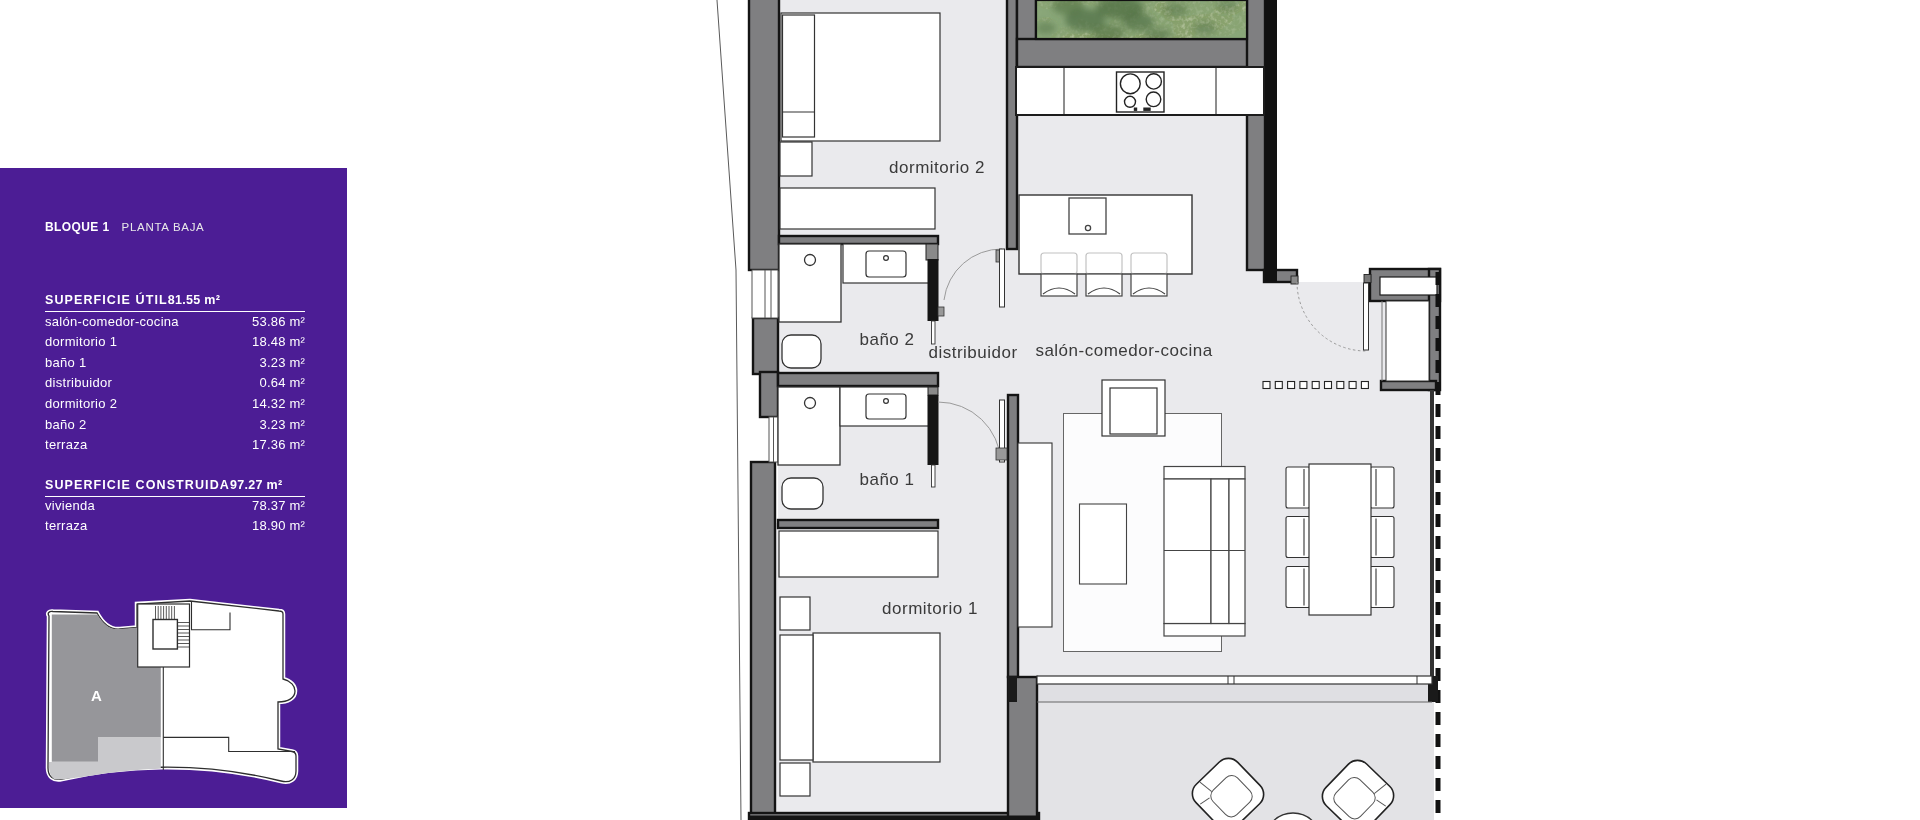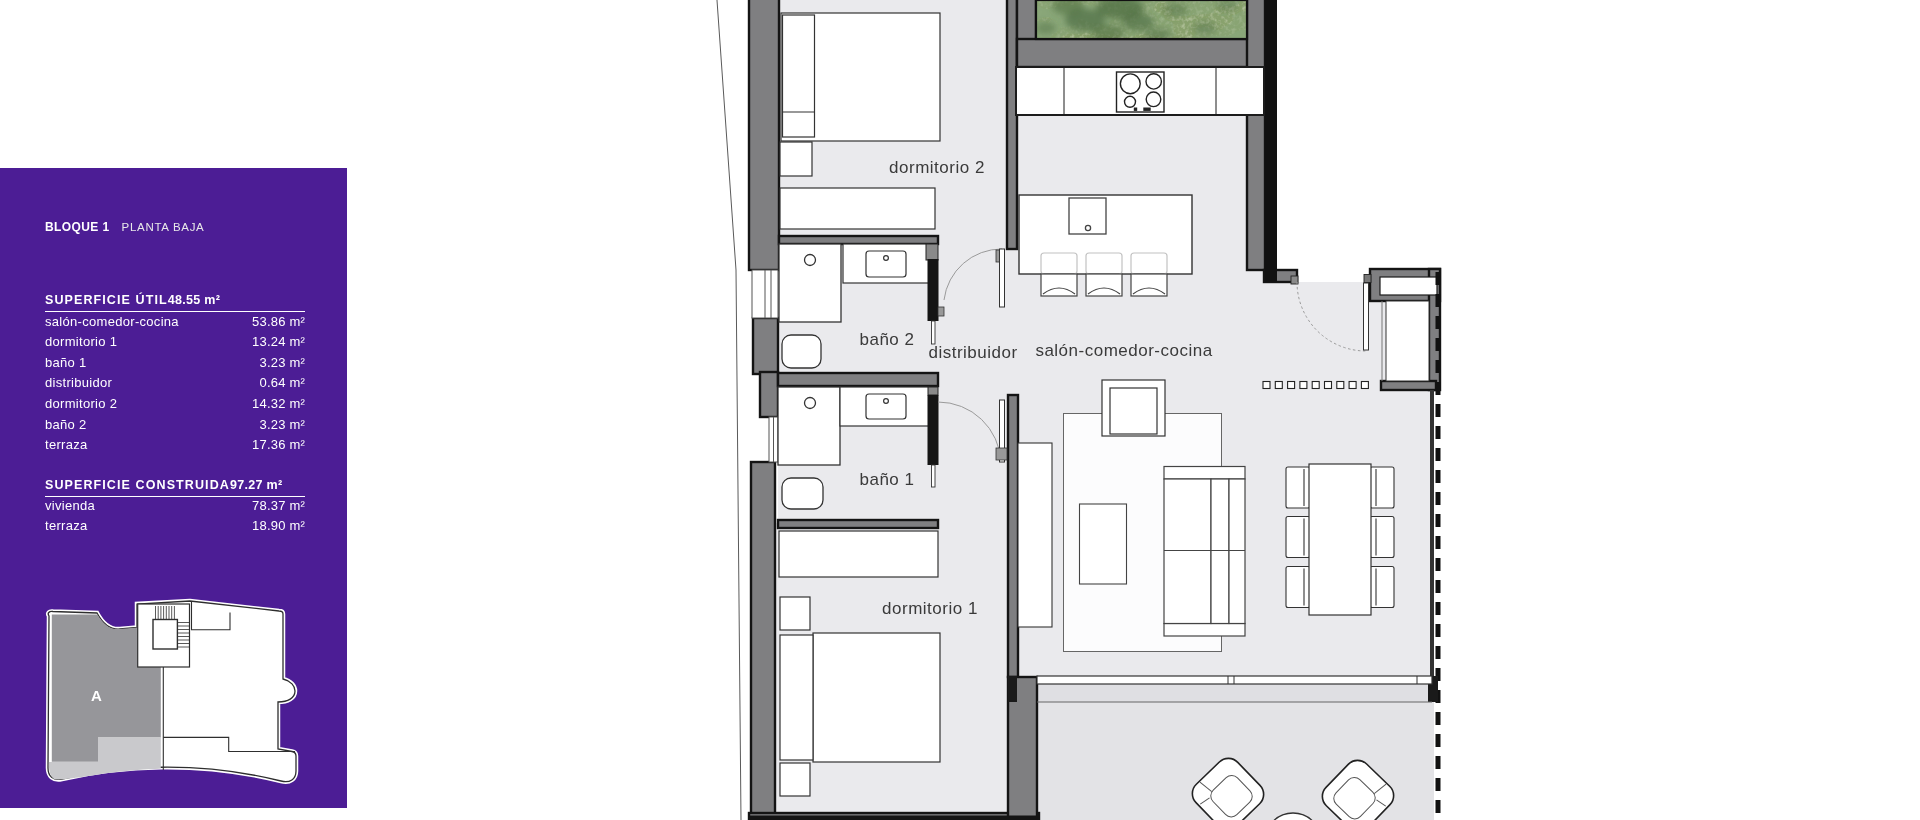--- a/index.html
+++ b/index.html
@@ -19,29 +19,29 @@
 </head>
 <body>
 
 <div id="panel">
 
   <div class="title"><b>BLOQUE 1</b><span>PLANTA BAJA</span></div>
 
   <div class="tbl" style="top:122px">
     <div class="hdr">
         <span>SUPERFICIE ÚTIL</span>
-        <span class="v">48.55 m²</span>
+        <span class="v">81.55 m²</span>
       </div>
     <div class="row" style="margin-top:-4px">
         <span>salón-comedor-cocina</span>
         <span>53.86 m²</span>
       </div>
     <div class="row">
         <span>dormitorio 1</span>
-        <span>13.24 m²</span>
+        <span>18.48 m²</span>
       </div>
     <div class="row">
         <span>baño 1</span>
         <span>3.23 m²</span>
       </div>
     <div class="row">
         <span>distribuidor</span>
         <span>0.64 m²</span>
       </div>
     <div class="row">

